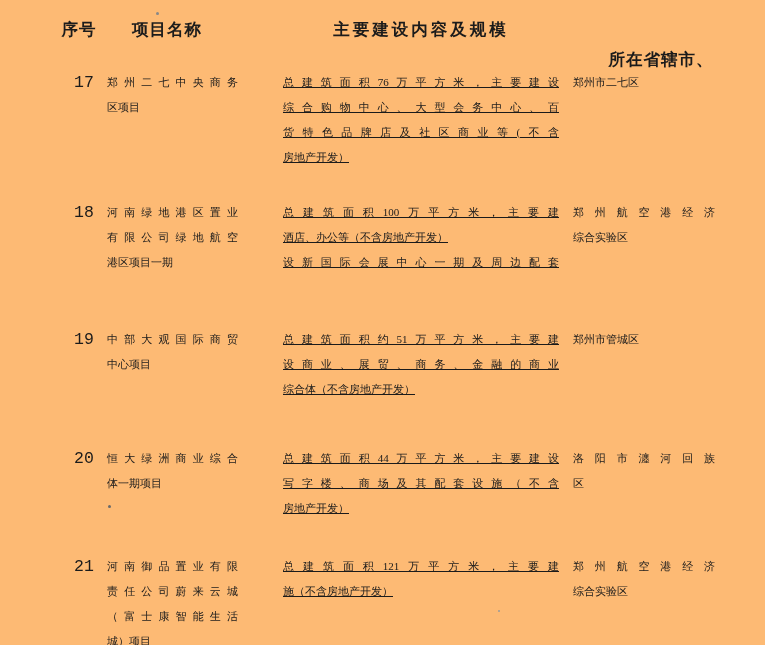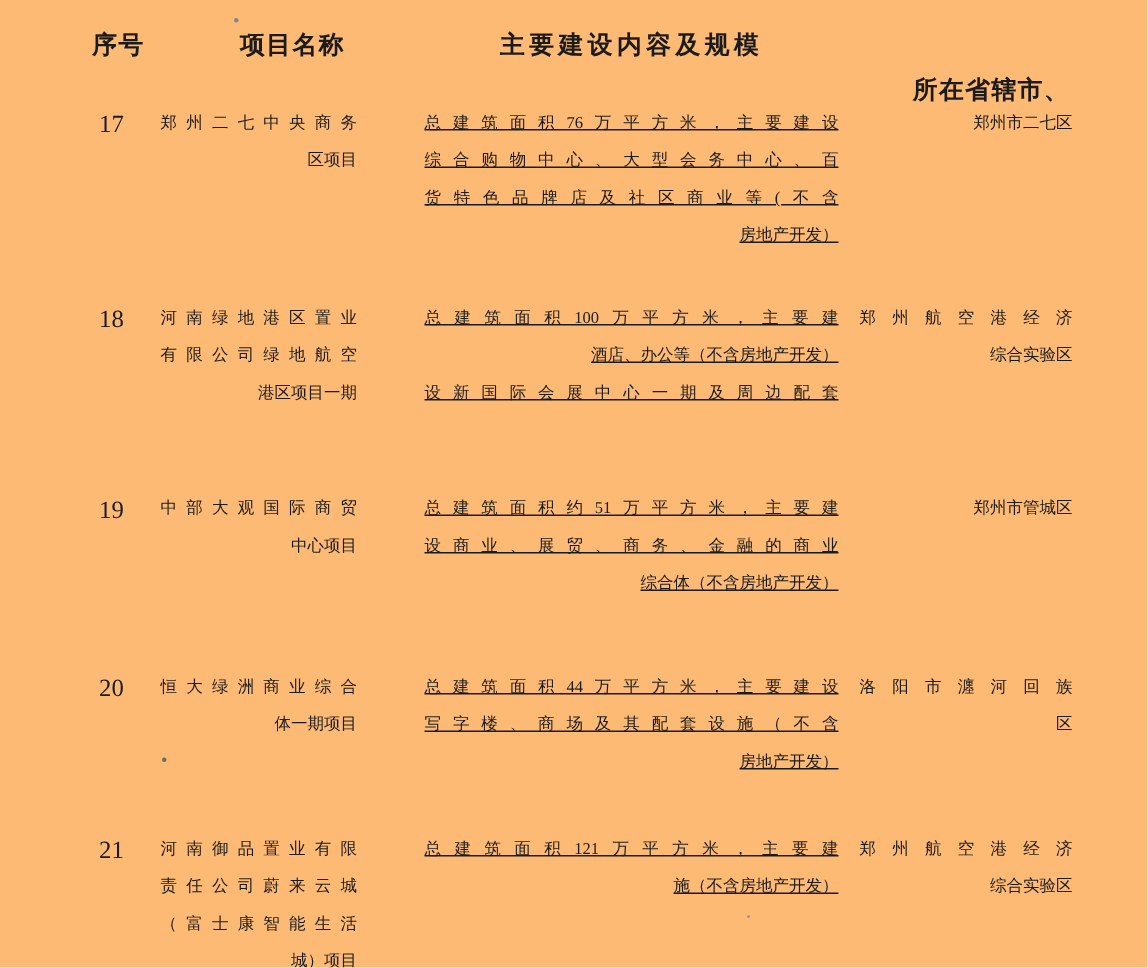--- a/index.html
+++ b/index.html
@@ -20,43 +20,43 @@
   .hcell {
     position: absolute;
     font-weight: bold;
     font-size: 16.5px;
     line-height: 25px;
     letter-spacing: 1px;
     text-align: center;
     white-space: nowrap;
   }
   .h1 { left: 56px;  width: 46px;  top: 17px; }
-  .h2 { left: 121px; width: 148px; top: 17px; }
+  .h2 { left: 93px; width: 148px; top: 17px; }
   .h3 { left: 283px; width: 276px; top: 17px; letter-spacing: 3px; }
   .h4 { left: 590px; width: 142px; top: 7px;  line-height: 28px; white-space: normal; margin-top: 39px; }
   .h4 .line { text-align: center !important; text-align-last: center !important; }
   
   .rows { position: absolute; left: 0; top: 0; width: 100%; height: 100%; }
   .row  { position: absolute; left: 0; width: 100%; }
   .row:nth-child(1) { top: 70px;  }
   .row:nth-child(2) { top: 200px; }
   .row:nth-child(3) { top: 327px; }
   .row:nth-child(4) { top: 446px; }
   .row:nth-child(5) { top: 554px; }
   .cell {
     position: absolute;
     top: 0;
     font-size: 11px;
     line-height: 25px;
   }
-  .c1 { left: 66px;  width: 36px;  text-align: left; font-size: 16.5px; }
+  .c1 { left: 66px;  width: 36px;  text-align: center; font-size: 16.5px; font-family: Liberation Mono, monospace; }
   .c2 { left: 107px; width: 131px; }
   .c3 { left: 283px; width: 276px; text-decoration: underline; }
   .c4 { left: 573px; width: 142px; }
-  .line { text-align: right; }
+  .line { text-align: left; }
   .line.fill {
     text-align: justify;
     text-align-last: justify;
   }
   
   .speck {
     position: absolute;
     background: #6a6a6a;
     border-radius: 50%;
   }

